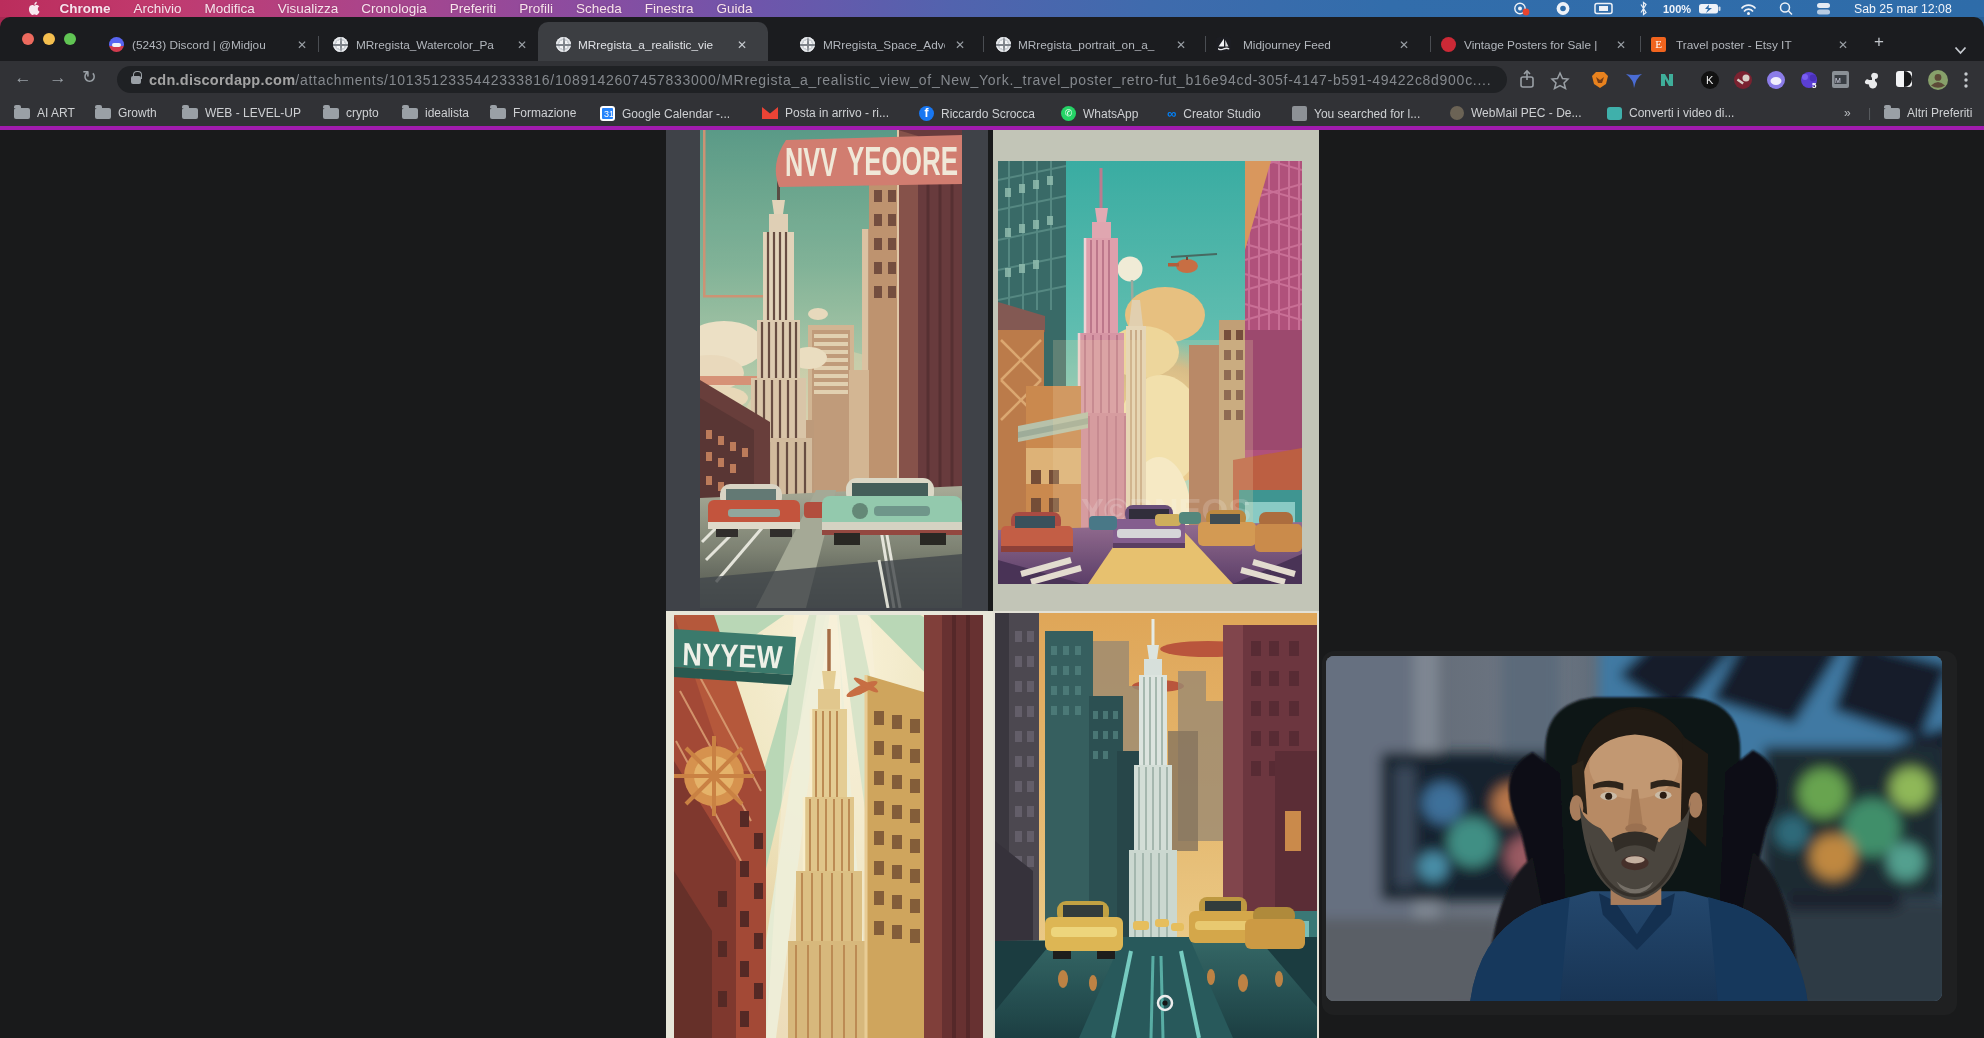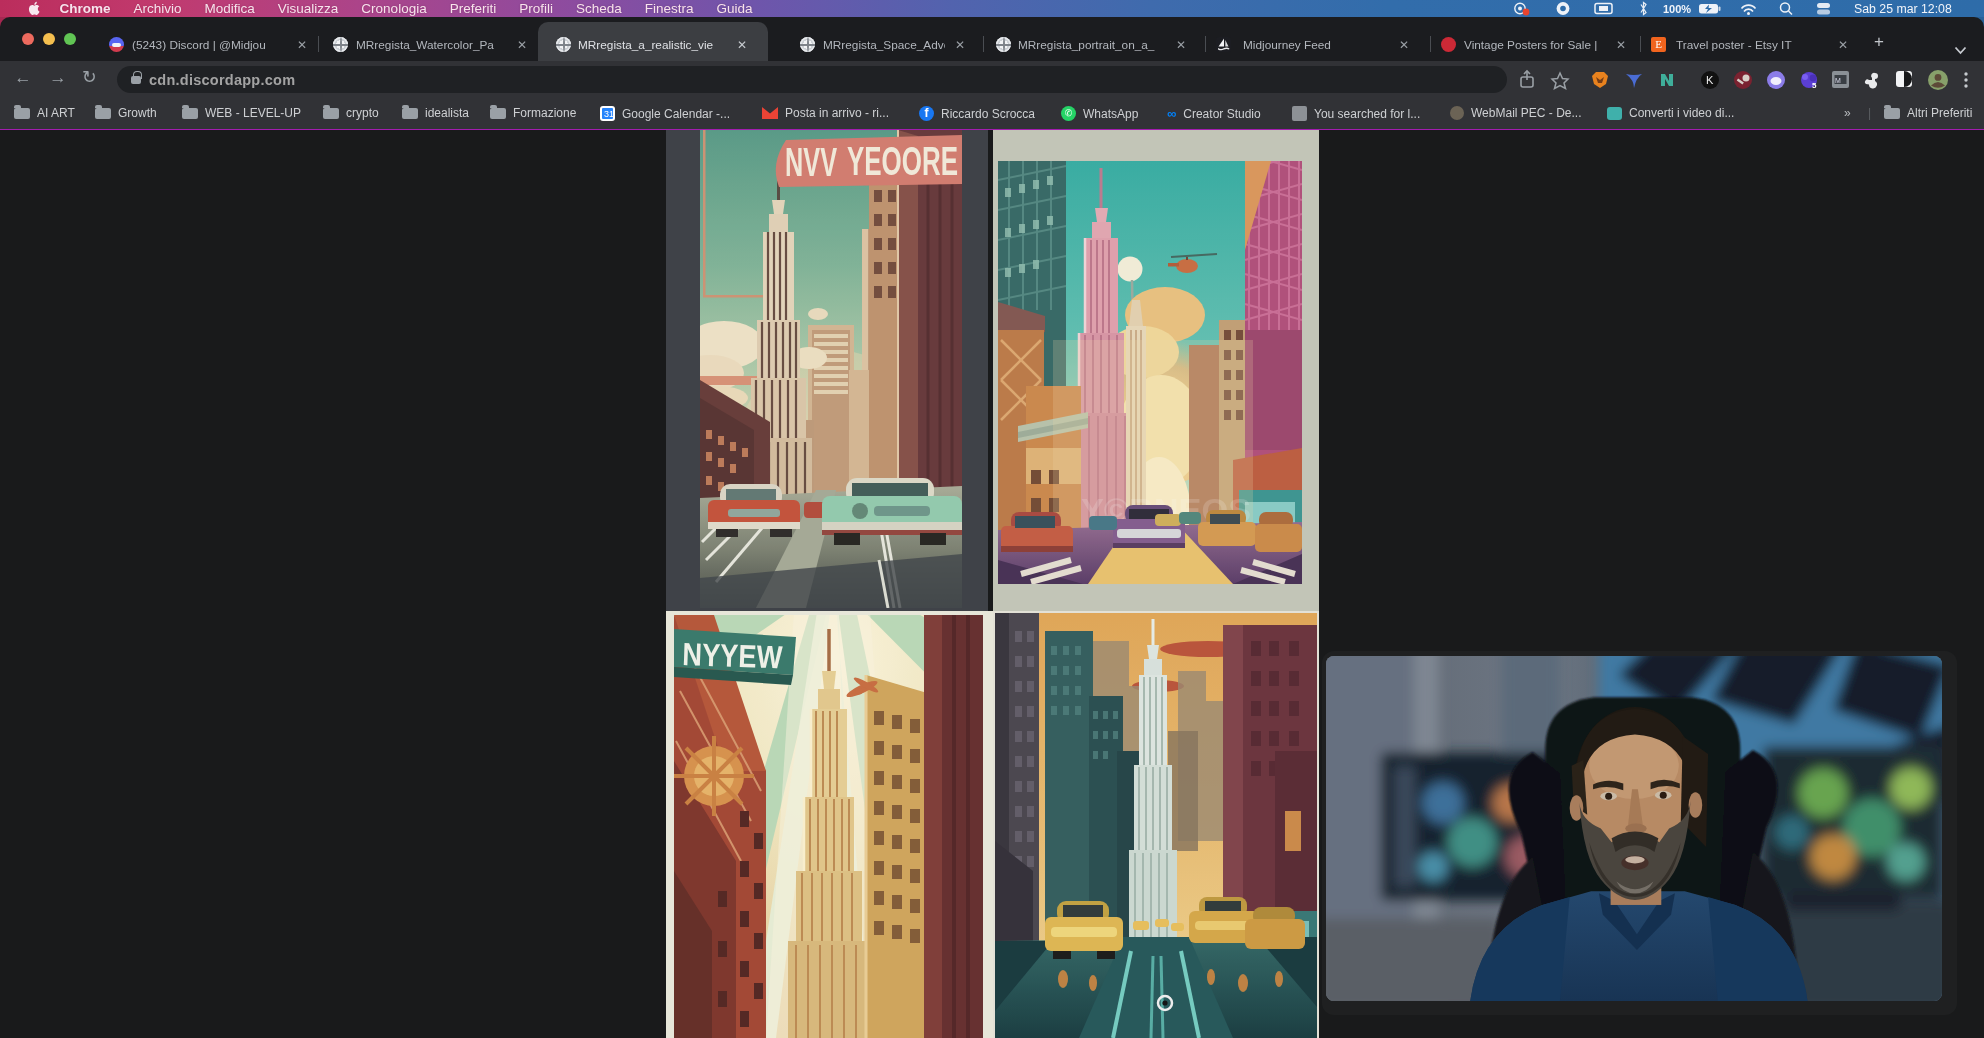--- a/index.html
+++ b/index.html
@@ -36,21 +36,21 @@
 
   
   #toolbar { position:absolute; left:0; top:61px; width:1984px; height:36px; background:#313236; }
   #urlpill { position:absolute; left:117px; top:5px; width:1390px; height:27px; background:#1f2124; border-radius:14px; display:flex; align-items:center; overflow:hidden; }
   #urlpill .lock { margin-left:14px; }
   #urlpill .host { color:#a3a3a3; font-size:14.5px; letter-spacing:0.25px; font-weight:bold; margin-left:8px; white-space:nowrap; }
   #urlpill .path { color:#85898e; font-size:14px; letter-spacing:0.72px; white-space:nowrap; }
   .navic { position:absolute; top:6px; color:#9aa0a6; font-size:17.5px; }
 
   
-  #bookbar { position:absolute; left:0; top:97px; width:1984px; height:33px; background:#313236; border-bottom:1px solid #a21caf; }
+  #bookbar { position:absolute; left:0; top:97px; width:1984px; height:33px; background:#313236; border-bottom:4px solid #a21caf; }
   .bk { position:absolute; top:9px; display:flex; align-items:center; color:#ced0d3; font-size:12px; white-space:nowrap; }
   .bk .ic { margin-right:7px; display:inline-block; }
   .folder { width:16px; height:11px; background:#9aa0a6; border-radius:2px; position:relative; }
   .folder:before { content:""; position:absolute; left:0; top:-3px; width:7px; height:3px; background:#9aa0a6; border-radius:2px 2px 0 0; }
 
   
   #content { position:absolute; left:0; top:130px; width:1984px; height:908px; background:#191a1b; }
   .poster { position:absolute; overflow:hidden; filter:saturate(0.84) contrast(0.96) blur(0.4px); }
   #webcam { position:absolute; left:1322px; top:651px; width:635px; height:364px; background:#1f2021; border-radius:12px; }
   #webvid { position:absolute; left:4px; top:5px; width:616px; height:345px; border-radius:8px; overflow:hidden; background:#56606b; }
@@ -165,20 +165,21 @@
         </svg></span>
   </div>
 
   <div id="toolbar">
     <span class="navic" style="left:14px;">←</span>
     <span class="navic" style="left:49px;">→</span>
     <span class="navic" style="left:82px;">↻</span>
     <div id="urlpill">
       <span class="lock"></span>
       <span class="host">cdn.discordapp.com</span>
+      <span class="path">/attachments/1013512335442333816/1089142607457833000/MRregista_a_realistic_view_of_New_York._travel_poster_retro-fut_b16e94cd-305f-4147-b591-49422c8d900c....</span>
     </div>
     <svg style="position:absolute;left:1514px;top:8px;" width="460" height="22" viewBox="0 0 460 22">
       <g stroke="#9aa0a6" stroke-width="1.6" fill="none">
         <rect x="7" y="8" width="12" height="10" rx="2"></rect>
         <line x1="13" y1="2" x2="13" y2="11"></line>
           <path d="M 10,5 L 13,2 L 16,5"></path>
       </g>
       <path d="M 46,4 L 48.5,9.5 L 54,10 L 50,14 L 51.5,19.5 L 46,16.5 L 40.5,19.5 L 42,14 L 38,10 L 43.5,9.5 Z" fill="none" stroke="#9aa0a6" stroke-width="1.5"></path>
       <g transform="translate(78,3)">
           <path d="M 0,4 L 4,0 L 12,0 L 16,4 L 14,12 L 8,16 L 2,12 Z" fill="#e8821e"></path>

